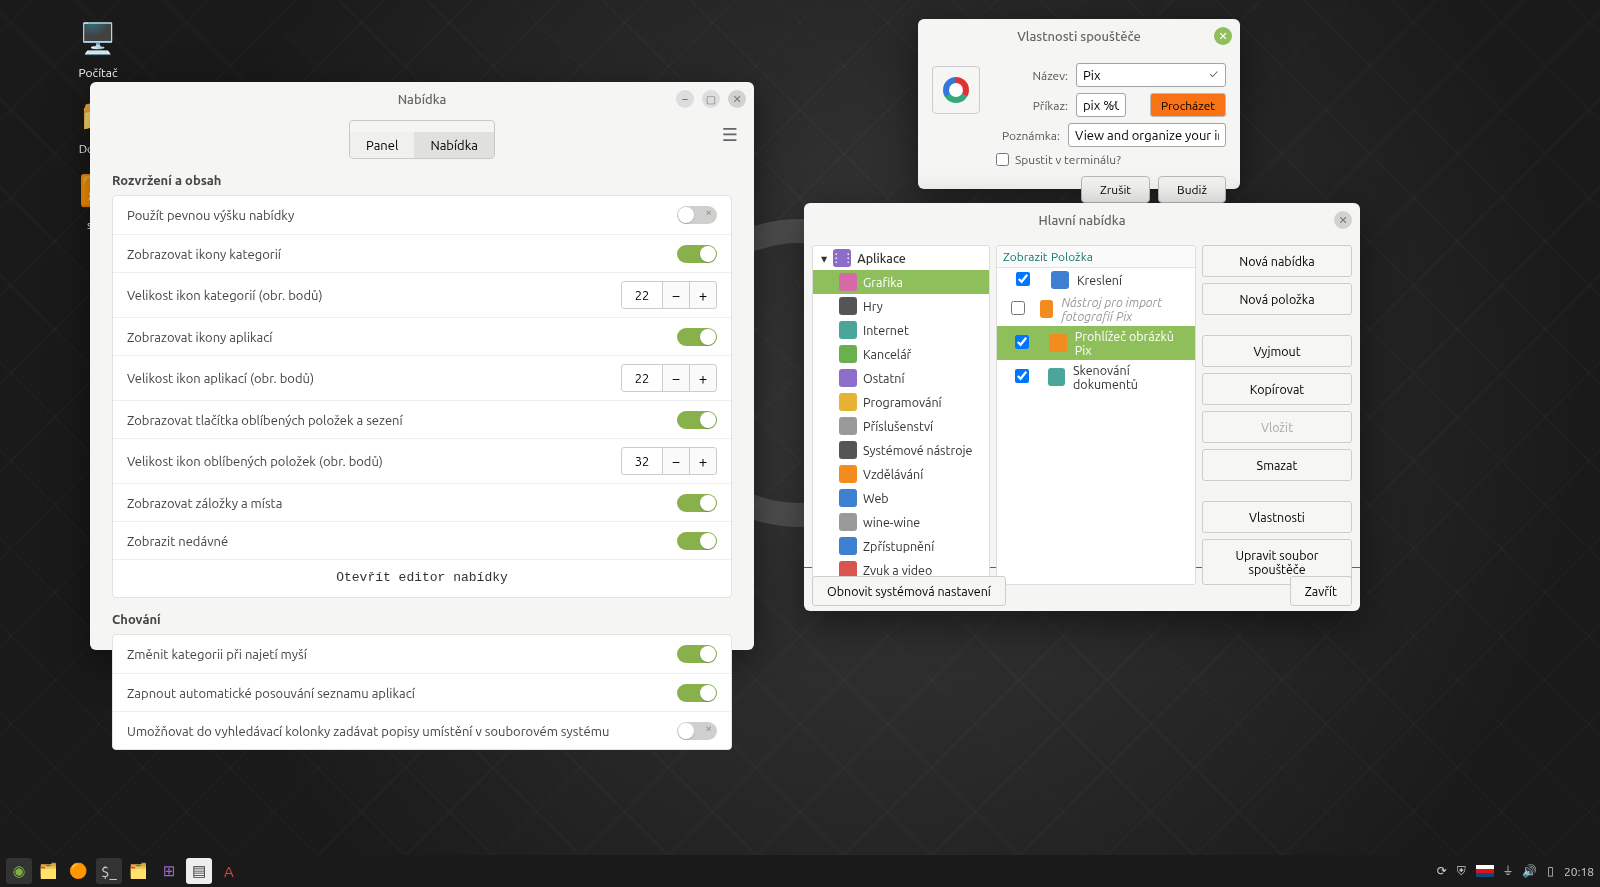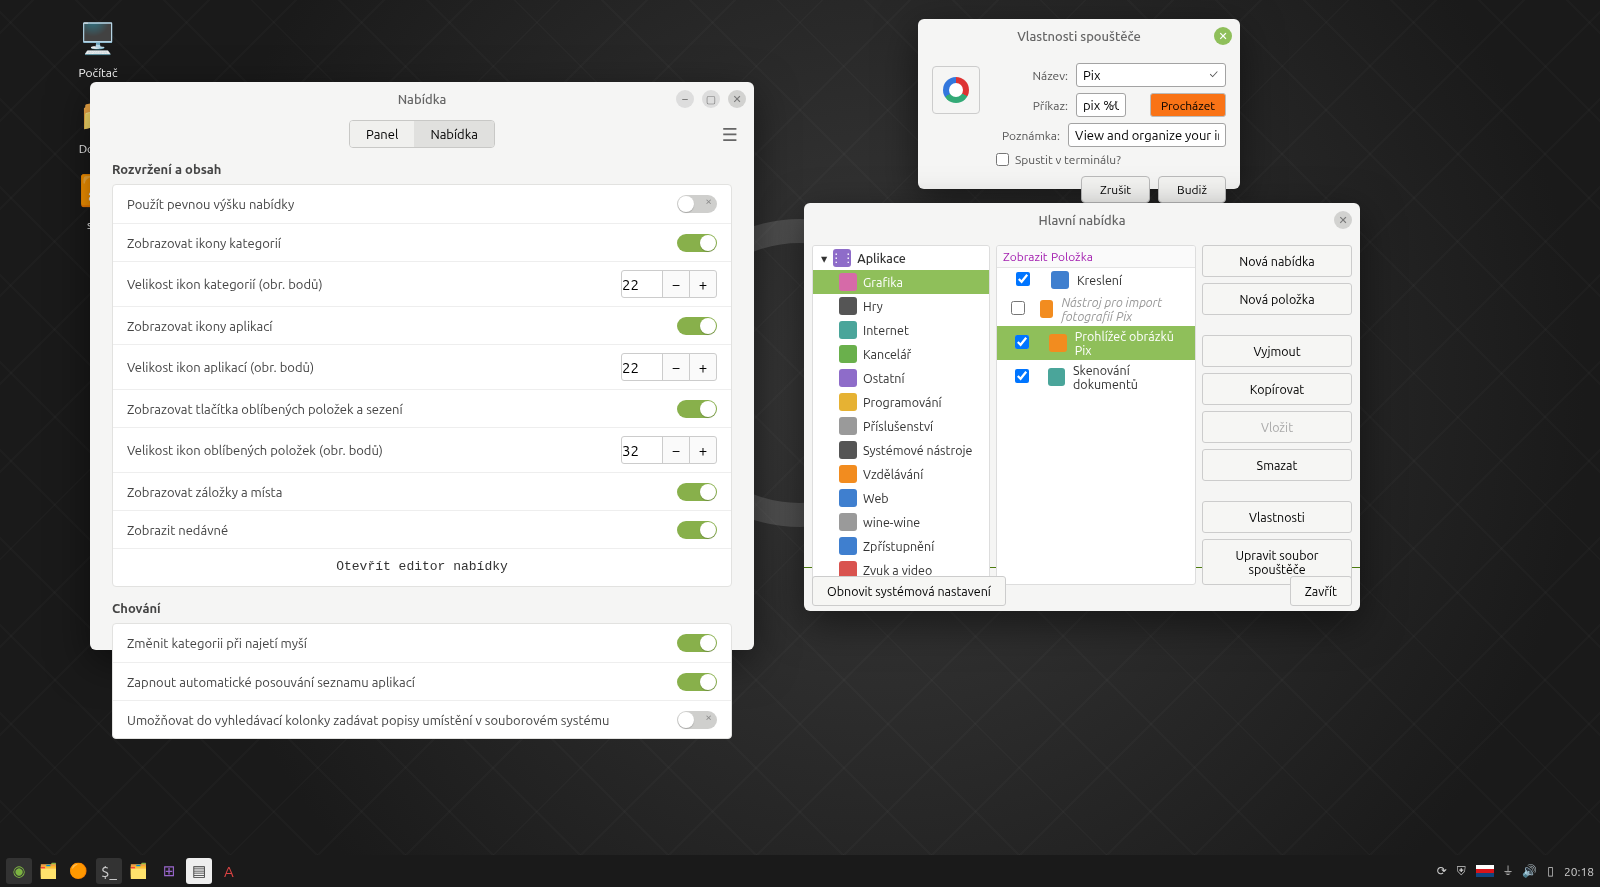--- a/index.html
+++ b/index.html
@@ -24,36 +24,36 @@
 .titlebar { height:34px; display:flex; align-items:center; justify-content:center; position:relative; font-weight:500; color:#666; }
 .titlebar .tb-controls { position:absolute; right:8px; display:flex; gap:8px; }
 .tb-btn { width:18px; height:18px; border-radius:50%; display:flex; align-items:center; justify-content:center; font-size:11px; color:#777; background:#ddd; cursor:pointer; }
 .tb-btn.close { background:#d2d2d0; }
 .tb-btn.close-green { background:#8fbf5a; color:#fff; }
 
 
 .w-nabidka { left:90px; top:82px; width:664px; height:568px; }
 .w-nabidka .seg { display:flex; justify-content:center; margin:4px 0 10px; position:relative; }
 .w-nabidka .seg-wrap { display:flex; border:1px solid #c8c8c6; border-radius:4px; overflow:hidden; }
-.w-nabidka .seg button { padding:6px 16px; background:#f0f0ee; border:none; font-size:13px; cursor:pointer; }
+.w-nabidka .seg button { padding:6px 16px; background:#f0f0ee; border:none; font-size:13px; cursor:pointer;margin-top:11px; }
 .w-nabidka .seg button.active { background:#e0e0de; }
 .w-nabidka .hamburger { position:absolute; right:16px; top:4px; font-size:18px; color:#666; cursor:pointer; }
 .w-nabidka .section-title { font-weight:600; margin:14px 0 8px 22px; color:#444; }
 .settings-card { background:#fff; border-radius:4px; border:1px solid #e2e2e0; margin:0 22px; }
 .row { display:flex; align-items:center; justify-content:space-between; padding:8px 14px; border-top:1px solid #eee; min-height:38px; }
 .row:first-child { border-top:none; }
 .row-label { color:#444; }
 .toggle { width:40px; height:18px; border-radius:10px; background:#cfcfcd; position:relative; cursor:pointer; }
 .toggle.on { background:#88b04b; }
 .toggle .knob { position:absolute; width:16px; height:16px; background:#fff; border-radius:50%; top:1px; left:1px; transition:left .1s; box-shadow:0 1px 1px rgba(0,0,0,.2); }
 .toggle.on .knob { left:23px; }
 .toggle.off .knob { left:1px; }
 .toggle.off::after { content:"×"; position:absolute; right:5px; top:-1px; font-size:12px; color:#888; }
 .spinner { display:flex; align-items:center; }
-.spinner input { width:42px; height:28px; text-align:left; border:1px solid #ccc; border-radius:3px 0 0 3px; font-size:15px; }
+.spinner input { width:42px; height:28px; text-align:center; border:1px solid #ccc; border-radius:3px 0 0 3px; font-size:13px; }
 .spinner button { width:28px; height:28px; border:1px solid #ccc; background:#fafafa; cursor:pointer; font-size:15px; margin-left:-1px; }
 .spinner button:last-child { border-radius:0 3px 3px 0; }
 .full-btn { display:block; text-align:center; padding:10px; cursor:pointer;font-family:Liberation Mono, monospace; }
 
 
 .w-launcher { left:918px; top:19px; width:322px; height:170px; }
 .w-launcher .lp-body { padding:10px 14px 12px; display:grid; grid-template-columns:56px 72px 1fr; gap:6px 8px; align-items:center; }
 .w-launcher .icon-box { grid-row:1 / span 2; width:48px; height:48px; border:1px solid #ccc; border-radius:4px; display:flex; align-items:center; justify-content:center; }
 .w-launcher .icon-box .ring { width:26px; height:26px; border-radius:50%; background:conic-gradient(#d33 0 33%, #3a7 33% 66%, #37d 66% 100%); position:relative; }
 .w-launcher .icon-box .ring::after { content:""; position:absolute; inset:6px; background:#fff; border-radius:50%; }
@@ -67,21 +67,21 @@
 .w-launcher .chk-row { grid-column:2 / span 2; display:flex; gap:6px; align-items:center; font-size:12px; color:#555; }
 .w-launcher .dlg-btns { grid-column:1 / -1; display:flex; justify-content:flex-end; gap:8px; margin-top:4px; }
 .w-launcher .dlg-btns button { padding:6px 18px; border:1px solid #bbb; border-radius:4px; background:#f4f4f2; cursor:pointer; font-size:12px; }
 .tick-input { position:relative; }
 .tick-input::after { content:"✓"; position:absolute; right:8px; top:4px; color:#555; font-size:12px; pointer-events:none; }
 
 
 .w-menu { left:804px; top:203px; width:556px; height:408px; }
 .w-menu .mm-body { display:grid; grid-template-columns:178px 1fr 150px; gap:6px; padding:8px; height:calc(100% - 34px - 44px); }
 .panel { background:#fff; border:1px solid #ddd; border-radius:3px; overflow:auto; }
-.tree-head, .list-head { font-size:12px; color:#a21caf; padding:4px 6px; border-bottom:1px solid #e5e5e5; background:#fafafa; position:sticky; top:0; display:flex; }
+.tree-head, .list-head { font-size:12px; color:#0f766e; padding:4px 6px; border-bottom:1px solid #e5e5e5; background:#fafafa; position:sticky; top:0; display:flex; }
 .tree-item { display:flex; align-items:center; gap:6px; padding:3px 6px 3px 26px; font-size:12.5px; cursor:pointer; }
 .tree-item.root { padding-left:8px; font-weight:500; }
 .tree-item.sel { background:#8fbf5a; color:#fff; }
 .tree-item .ti-icon { width:18px; height:18px; display:inline-flex; align-items:center; justify-content:center; border-radius:3px; font-size:12px; }
 .list-row { display:flex; align-items:center; gap:8px; padding:3px 6px; font-size:12.5px; cursor:pointer; }
 .list-row.sel { background:#8fbf5a; color:#fff; }
 .list-row.dim { color:#999; font-style:italic; }
 .list-row input[type=checkbox] { width:14px; height:14px; }
 .li-icon { width:18px; height:18px; display:inline-flex; align-items:center; justify-content:center; border-radius:3px; font-size:12px; }
 .side-btns { display:flex; flex-direction:column; gap:6px; }

